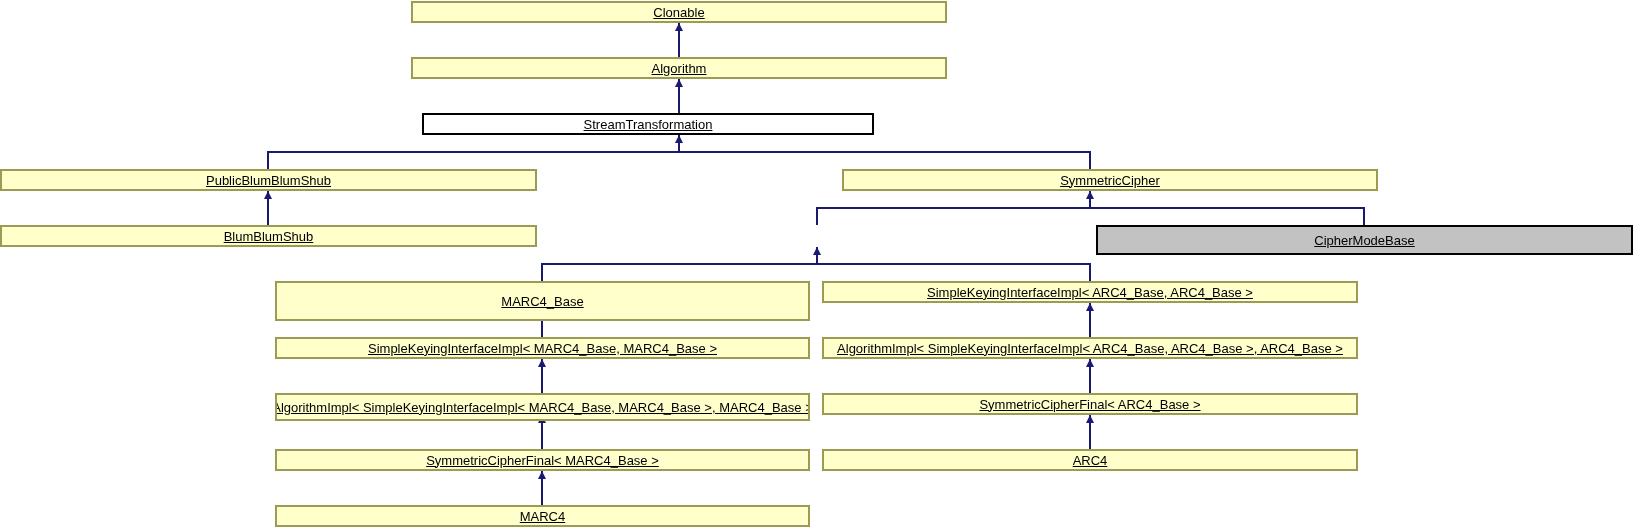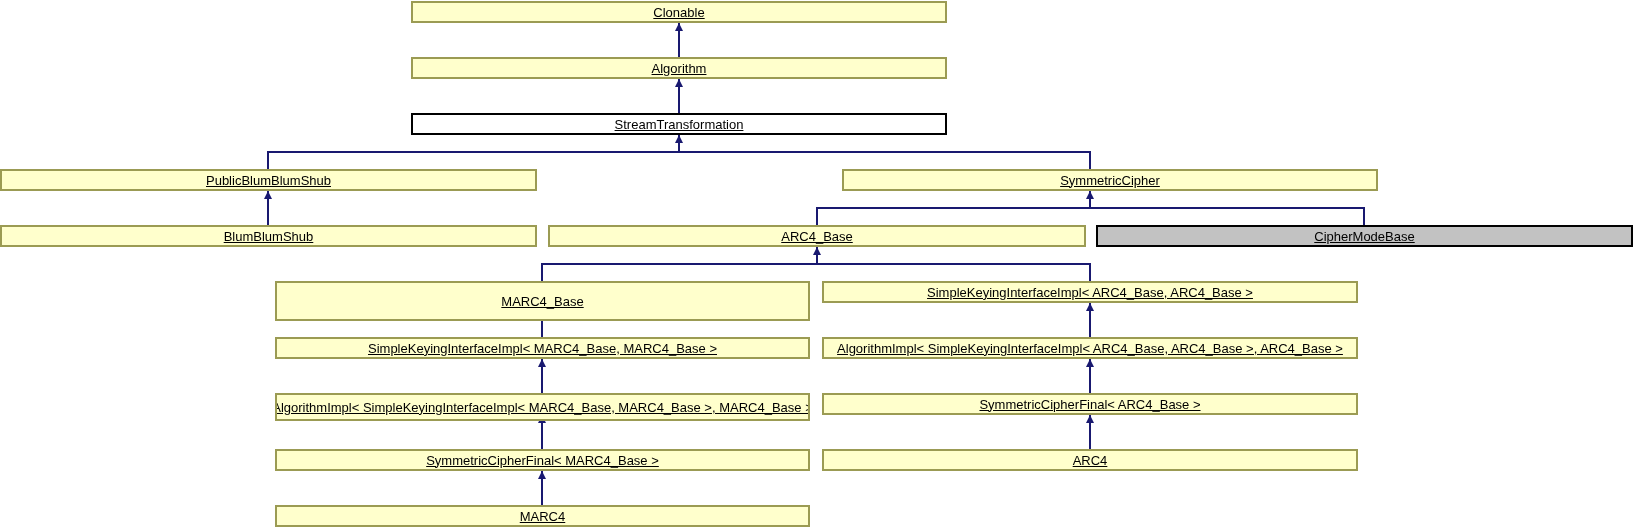--- a/index.html
+++ b/index.html
@@ -87,26 +87,25 @@
     <div class="arrowhead" style="left: 813px; top: 247px;"></div>
     <div class="arrowhead" style="left: 538px; top: 303px;"></div>
     <div class="arrowhead" style="left: 1086px; top: 303px;"></div>
     <div class="arrowhead" style="left: 538px; top: 359px;"></div>
     <div class="arrowhead" style="left: 1086px; top: 359px;"></div>
     <div class="arrowhead" style="left: 538px; top: 415px;"></div>
     <div class="arrowhead" style="left: 1086px; top: 415px;"></div>
     <div class="arrowhead" style="left: 538px; top: 471px;"></div>
     <div class="node default" style="left: 411px; top: 1px; width: 536px; height: 22px;">Clonable</div>
     <div class="node default" style="left: 411px; top: 57px; width: 536px; height: 22px;">Algorithm</div>
-    <div class="node focus" style="left: 411px; top: 113px; width: 536px; height: 22px;">StreamTransformation</div>
+    <div class="node focus" style="left: 422px; top: 113px; width: 452px; height: 22px;">StreamTransformation</div>
     <div class="node default" style="left: 0px; top: 169px; width: 537px; height: 22px;">PublicBlumBlumShub</div>
     <div class="node default" style="left: 822px; top: 169px; width: 536px; height: 22px; margin-left: 20px;">SymmetricCipher</div>
     <div class="node default" style="left: 0px; top: 225px; width: 537px; height: 22px;">BlumBlumShub</div>
-    <div class="node default" style="left: 548px; top: 225px; width: 538px; height: 22px;">ARC4_Base</div>
-    <div class="node truncated" style="left: 1096px; top: 225px; width: 537px; height: 22px;">CipherModeBase</div>
+    <div class="node truncated" style="left: 1096px; top: 225px; width: 537px; height: 30px;">CipherModeBase</div>
     <div class="node default" style="left: 275px; top: 281px; width: 535px; height: 40px;">MARC4_Base</div>
     <div class="node default" style="left: 822px; top: 281px; width: 536px; height: 22px;">SimpleKeyingInterfaceImpl&lt; ARC4_Base, ARC4_Base &gt;</div>
     <div class="node default" style="left: 275px; top: 337px; width: 535px; height: 22px;">SimpleKeyingInterfaceImpl&lt; MARC4_Base, MARC4_Base &gt;</div>
     <div class="node default" style="left: 822px; top: 337px; width: 536px; height: 22px;">AlgorithmImpl&lt; SimpleKeyingInterfaceImpl&lt; ARC4_Base, ARC4_Base &gt;, ARC4_Base &gt;</div>
     <div class="node default" style="left: 275px; top: 393px; width: 535px; height: 28px;">AlgorithmImpl&lt; SimpleKeyingInterfaceImpl&lt; MARC4_Base, MARC4_Base &gt;, MARC4_Base &gt;</div>
     <div class="node default" style="left: 822px; top: 393px; width: 536px; height: 22px;">SymmetricCipherFinal&lt; ARC4_Base &gt;</div>
     <div class="node default" style="left: 275px; top: 449px; width: 535px; height: 22px;">SymmetricCipherFinal&lt; MARC4_Base &gt;</div>
     <div class="node default" style="left: 822px; top: 449px; width: 536px; height: 22px;">ARC4</div>
     <div class="node default" style="left: 275px; top: 505px; width: 535px; height: 22px;">MARC4</div>
   </div>

